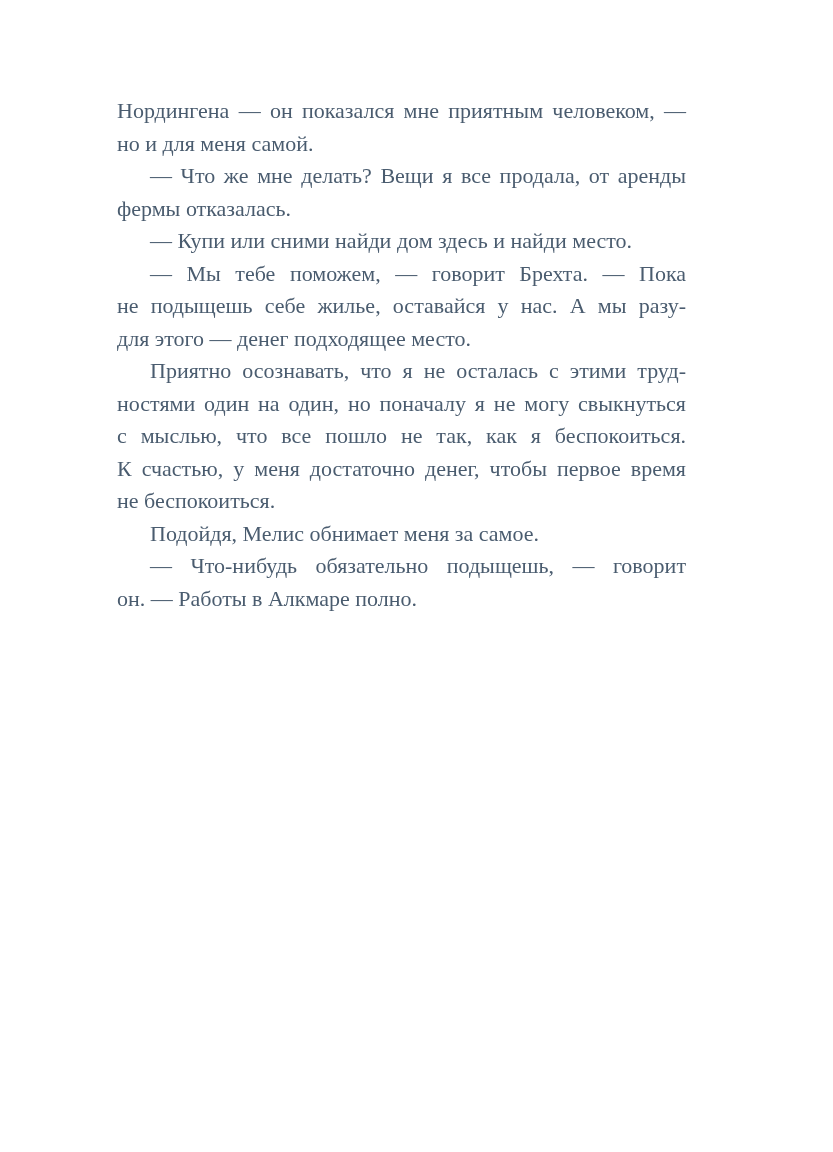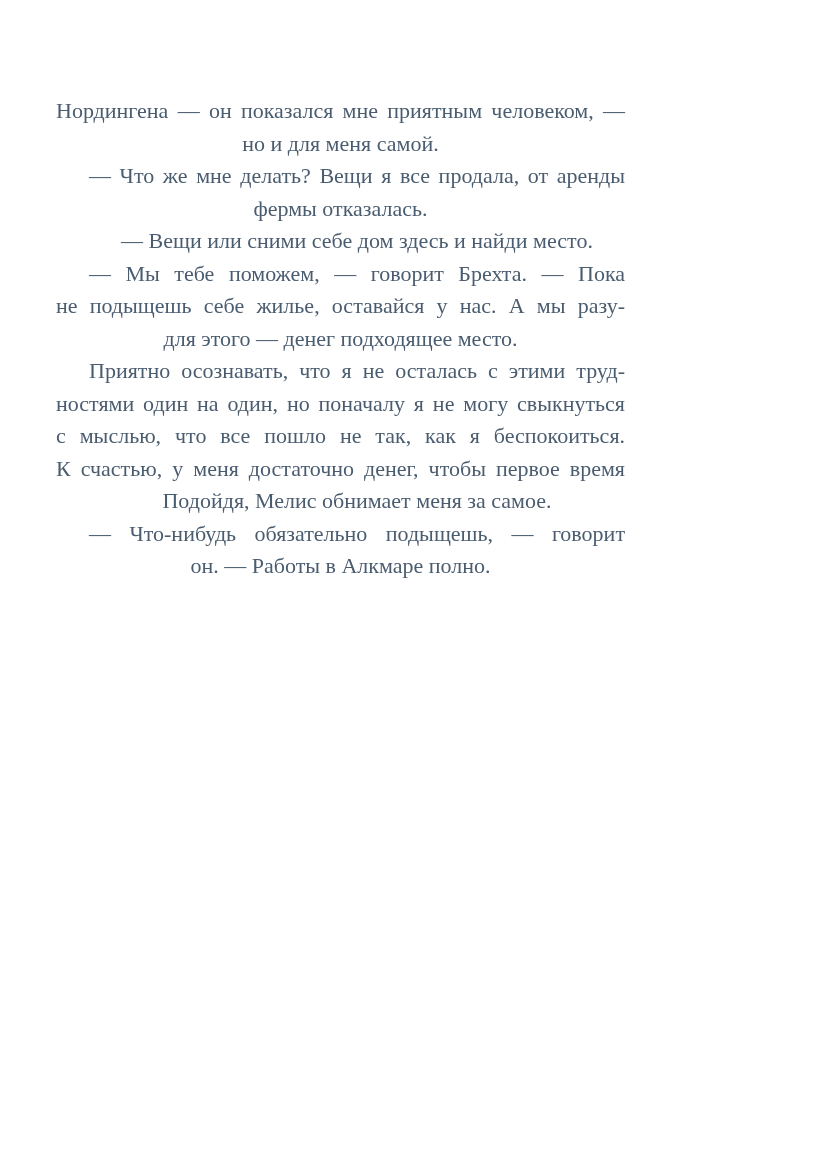--- a/index.html
+++ b/index.html
@@ -9,33 +9,33 @@
   body {
     width: 833px;
     height: 1152px;
     background: #ffffff;
     overflow: hidden;
   }
   .book-page {
     box-sizing: border-box;
     width: 833px;
     height: 972px;
-    padding: 95px 147px 0 56px;
+    padding: 95px 147px 0 117px;
     background: #ffffff;
   }
   .text-block {
     width: 569px;
     font-family: "Liberation Serif", "DejaVu Serif", serif;
     font-size: 22px;
     line-height: 32.5px;
     color: #4a5c6f;
   }
   .line {
     white-space: normal;
-    text-align: center;
+    text-align: left;
   }
   
   .j {
     text-align: justify;
     text-align-last: justify;
   }
   
   .ind {
     text-indent: 33px;
   }
@@ -45,31 +45,32 @@
 
 <div class="book-page">
   <div class="text-block">
 
     <div class="line j">Нордингена — он показался мне приятным человеком, —</div>
     <div class="line">но и для меня самой.</div>
 
     <div class="line j ind">— Что же мне делать? Вещи я все продала, от аренды</div>
     <div class="line">фермы отказалась.</div>
 
-    <div class="line ind">— Вещи или сними себе дом здесь и найди место.</div>
+    <div class="line ind">— Купи или сними найди дом здесь и найди место.</div>
 
 
     <div class="line j ind">— Мы тебе поможем, — говорит Брехта. — Пока</div>
     <div class="line j">не подыщешь себе жилье, оставайся у нас. А мы разу-</div>
     <div class="line">для этого — денег подходящее место.</div>
 
     <div class="line j ind">Приятно осознавать, что я не осталась с этими труд-</div>
     <div class="line j">ностями один на один, но поначалу я не могу свыкнуться</div>
     <div class="line j">с мыслью, что все пошло не так, как я беспокоиться.</div>
     <div class="line j">К счастью, у меня достаточно денег, чтобы первое время</div>
+    <div class="line">не беспокоиться.</div>
 
     <div class="line ind">Подойдя, Мелис обнимает меня за самое.</div>
 
     <div class="line j ind">— Что-нибудь обязательно подыщешь, — говорит</div>
     <div class="line">он. — Работы в Алкмаре полно.</div>
 
   </div>
 </div>
 
 </body></html>

